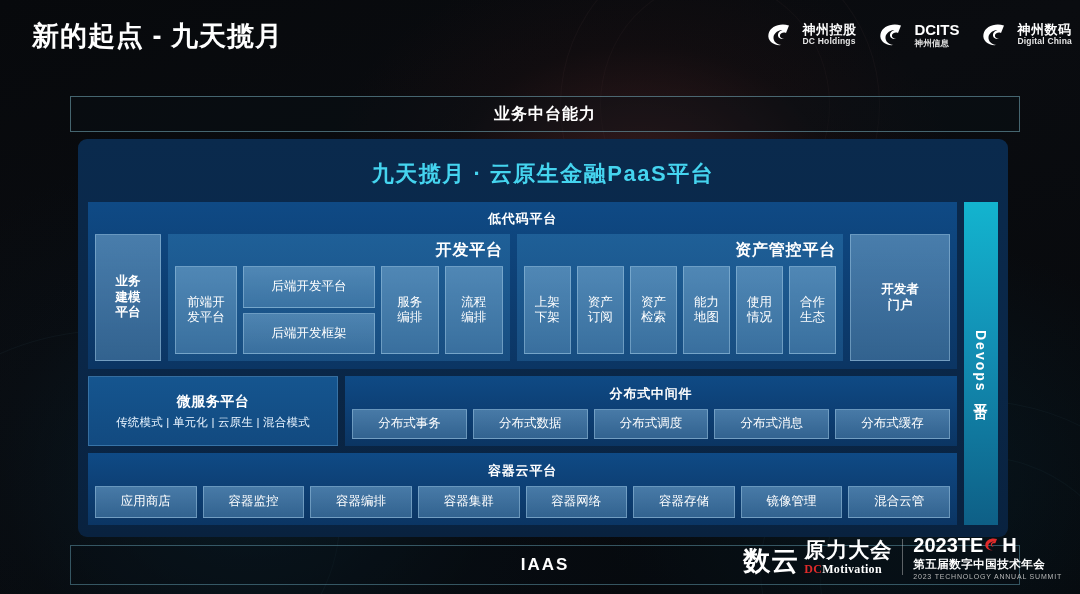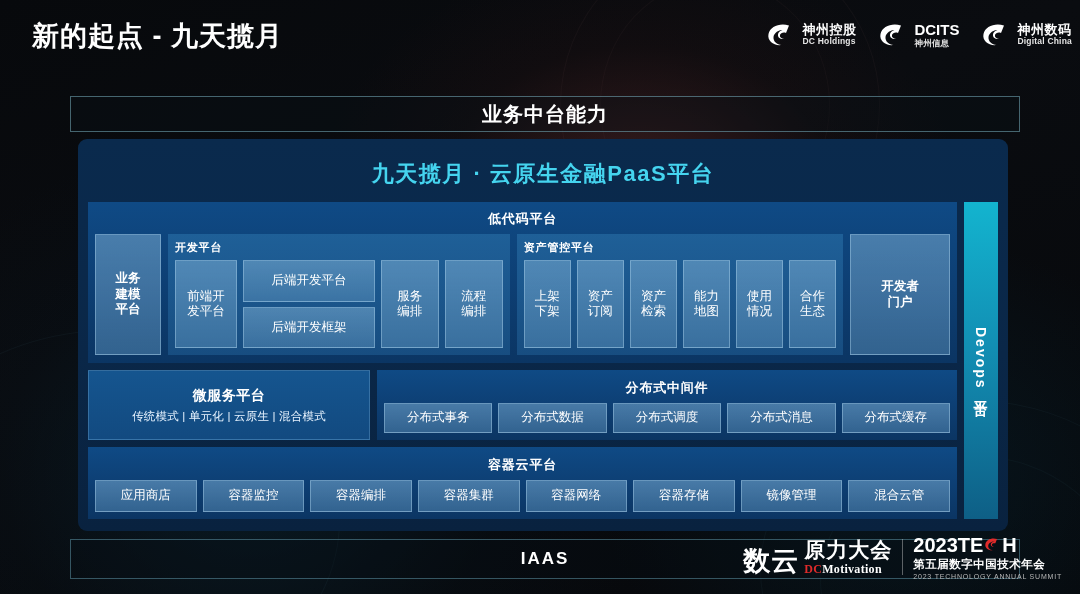--- a/index.html
+++ b/index.html
@@ -52,21 +52,21 @@
   .logo-cn.big-en { font-size: 15px; letter-spacing: 0px; }
 
   
   .diagram { position: absolute; left: 70px; top: 96px; width: 950px; }
 
   .band-top {
     height: 36px;
     border: 1px solid rgba(130,190,205,0.5);
     background: rgba(10,16,22,0.35);
     display: flex; align-items: center; justify-content: center;
-    color: #ffffff; font-size: 20px; font-weight: bold; letter-spacing: 1px;
+    color: #ffffff; font-size: 16px; font-weight: bold; letter-spacing: 1px;
   }
 
   .paas-box {
     margin-top: 7px;
     width: 930px; margin-left: 8px;
     background: linear-gradient(180deg, #0a2a4d 0%, #0a2748 55%, #09223f 100%);
     padding: 10px 10px 12px 10px;
     position: relative;
     border-radius: 9px;
   }
@@ -114,38 +114,38 @@
     font-size: 12.5px; line-height: 1.25;
   }
   .tile.bold { font-weight: bold; }
 
   .subpanel {
     background: linear-gradient(180deg, rgba(36,104,160,0.75) 0%, rgba(28,86,139,0.72) 100%);
     padding: 5px 7px 7px 7px;
     display: flex; flex-direction: column;
   }
   .subpanel-title {
-    text-align: left; color: #fff; font-size: 11px; font-weight: bold;
+    text-align: right; color: #fff; font-size: 16px; font-weight: bold;
     letter-spacing: .8px; padding: 1px 0 5px 0;
   }
   .subpanel-row { display: flex; gap: 6px; flex: 1; }
 
   .lc-biz { width: 66px; flex: none; }
   .dev-front { width: 62px; flex: none; }
   .dev-stack { flex: 1; display: flex; flex-direction: column; gap: 5px; }
   .dev-stack .tile { flex: 1; padding: 12px 0; }
   .dev-orch { width: 58px; flex: none; }
   .portal { width: 100px; flex: none; }
 
   .asset-row .tile { flex: 1; padding: 12px 2px; }
 
   
   .mid-row { display: flex; gap: 7px; }
   .micro {
-    width: 282px; flex: none;
+    width: 250px; flex: none;
     background: linear-gradient(180deg, #15558f 0%, #124a80 100%);
     border: 1px solid rgba(120,175,215,0.35);
     display: flex; flex-direction: column; align-items: center; justify-content: center;
     padding: 7px 4px;
   }
   .micro-title { color: #fff; font-size: 14px; font-weight: bold; letter-spacing: .5px; }
   .micro-sub { color: #e8f4ff; font-size: 11.5px; margin-top: 4px; letter-spacing: .2px; }
 
   .middleware { flex: 1; }
   .middleware .subpanel-row .tile { flex: 1; padding: 6px 2px; font-size: 12.5px; }

